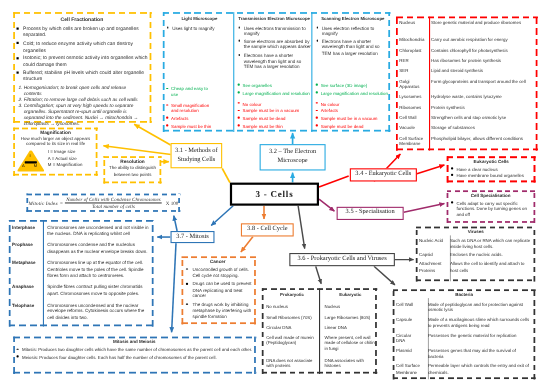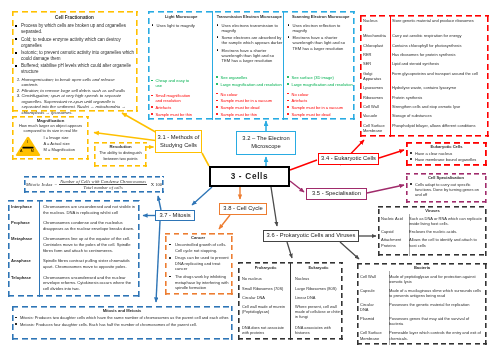--- a/index.html
+++ b/index.html
@@ -1,21 +1,21 @@
 <!DOCTYPE html>
 <html><head>
 <meta charset="utf-8">
 <style>
   html,body{margin:0;padding:0;}
   *{box-sizing:border-box;}
   body{width:500px;height:353px;background:#ffffff;font-family:"Liberation Sans","DejaVu Sans",sans-serif;overflow:hidden;position:relative;}
   #page{position:absolute;left:0;top:0;width:500px;height:353px;background:#fff;}
   .ttl{text-align:center;font-weight:bold;}
   svg.lines{position:absolute;left:0;top:0;width:500px;height:353px;pointer-events:none;z-index:5;}
-  .dbox{z-index:2;} .node{z-index:8;}
+  .dbox{z-index:2;} .node{z-index:8;font-family:Liberation Serif, serif;}
   
   .node{position:absolute;box-sizing:border-box;background:#fff;display:flex;align-items:center;
         justify-content:center;text-align:center;line-height:1.35;color:#1a1a1a;}
   .node-centre{border:2.2px solid #000;font-weight:bold;letter-spacing:.5px;}
   
   .dbox{position:absolute;box-sizing:border-box;background:#fff;}
   .bl{list-style:none;margin:0;padding:0;}
   .bl li{position:relative;padding-left:9px;margin:0 0 2px 0;}
   .bl li:before{content:"\25AA";position:absolute;left:0;top:-0.5px;font-size:5px;line-height:inherit;}
   .nl{margin:0;padding-left:9px;list-style:decimal;font-style:italic;}

